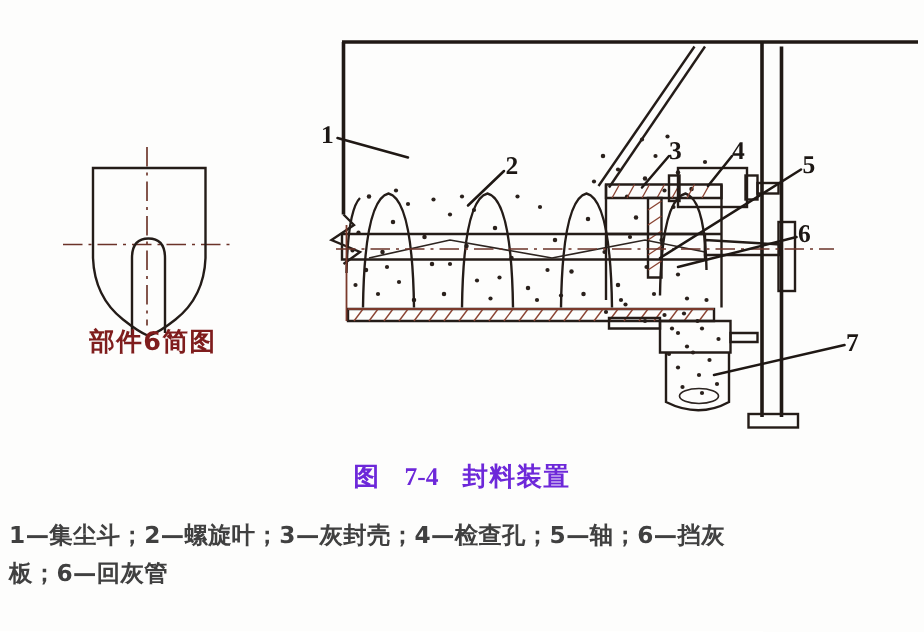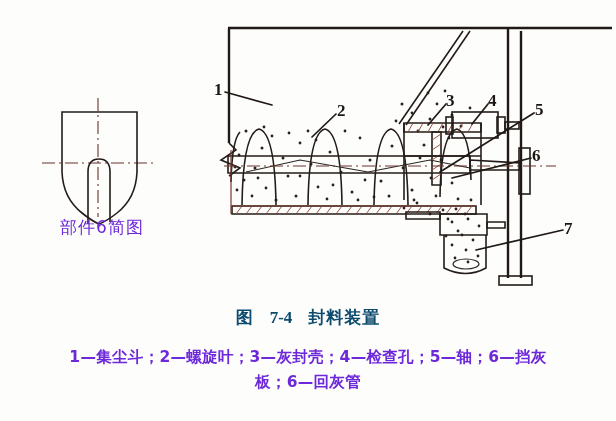--- a/index.html
+++ b/index.html
@@ -24,51 +24,51 @@
   }
   .cap-main {
     position: absolute;
     left: 0;
     top: 306px;
     width: 616px;
     text-align: center;
     font-family: "DejaVu Sans", "Liberation Sans", sans-serif;
     font-size: 17px;
     font-weight: bold;
-    color: #0c4a6e;
+    color: #6d28d9;
     letter-spacing: 1px;
   }
   .cap-main .num {
     font-family: "Liberation Serif", "DejaVu Serif", serif;
     letter-spacing: 0;
   }
   .cap-main .gap { display:inline-block; width: 16px; }
   .legend {
     position: absolute;
     left: 6px;
     top: 345px;
     width: 604px;
-    text-align: center;
+    text-align: left;
     font-family: "DejaVu Sans", "Liberation Sans", sans-serif;
     font-size: 15.5px;
     font-weight: bold;
-    color: #6d28d9;
+    color: #404040;
     line-height: 25px;
     letter-spacing: 0.3px;
   }
   .sub-cap {
     position: absolute;
     left: 22px;
     top: 216px;
     width: 160px;
     text-align: center;
     font-family: "DejaVu Sans", "Liberation Sans", sans-serif;
     font-size: 17px;
-    font-weight: normal;
-    color: #6d28d9;
+    font-weight: bold;
+    color: #7f1d1d;
     letter-spacing: 1px;
   }
   .callout {
     position: absolute;
     font-family: "Liberation Serif", "DejaVu Serif", serif;
     font-size: 17px;
     font-weight: bold;
     color: #1c1714;
   }
   .ink-thick { stroke: #201915; fill: none; stroke-width: 2.4; }

